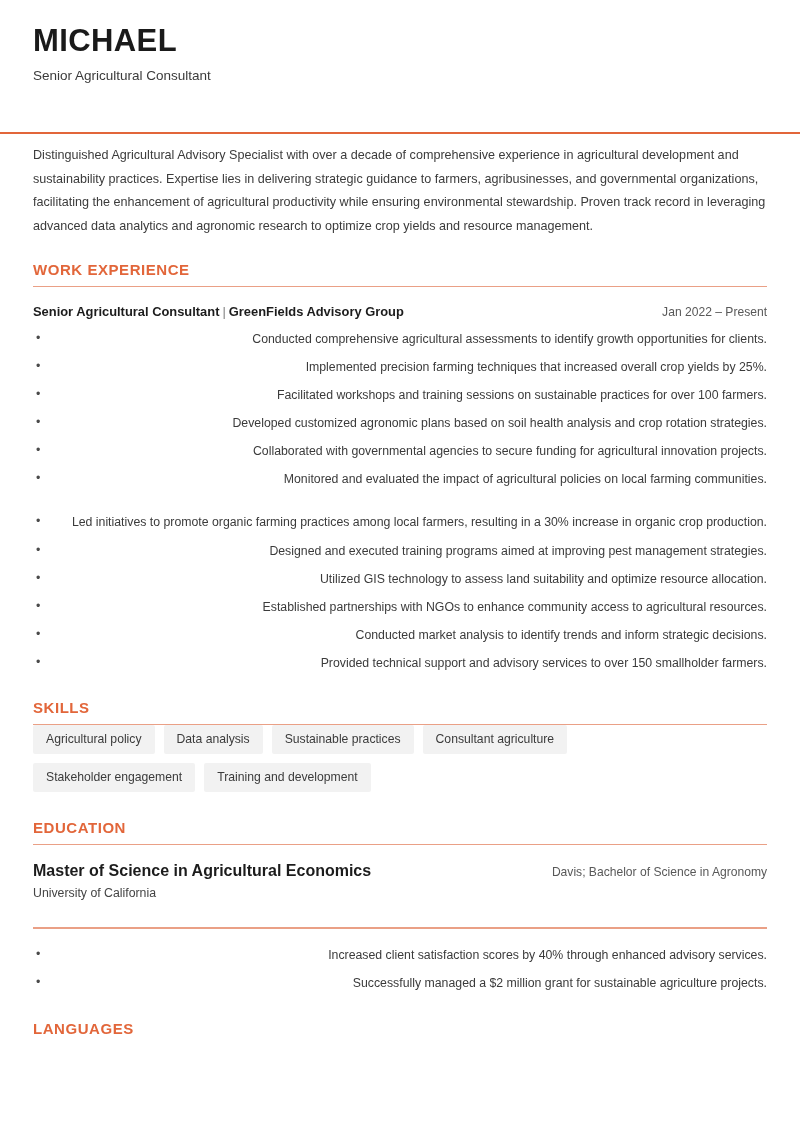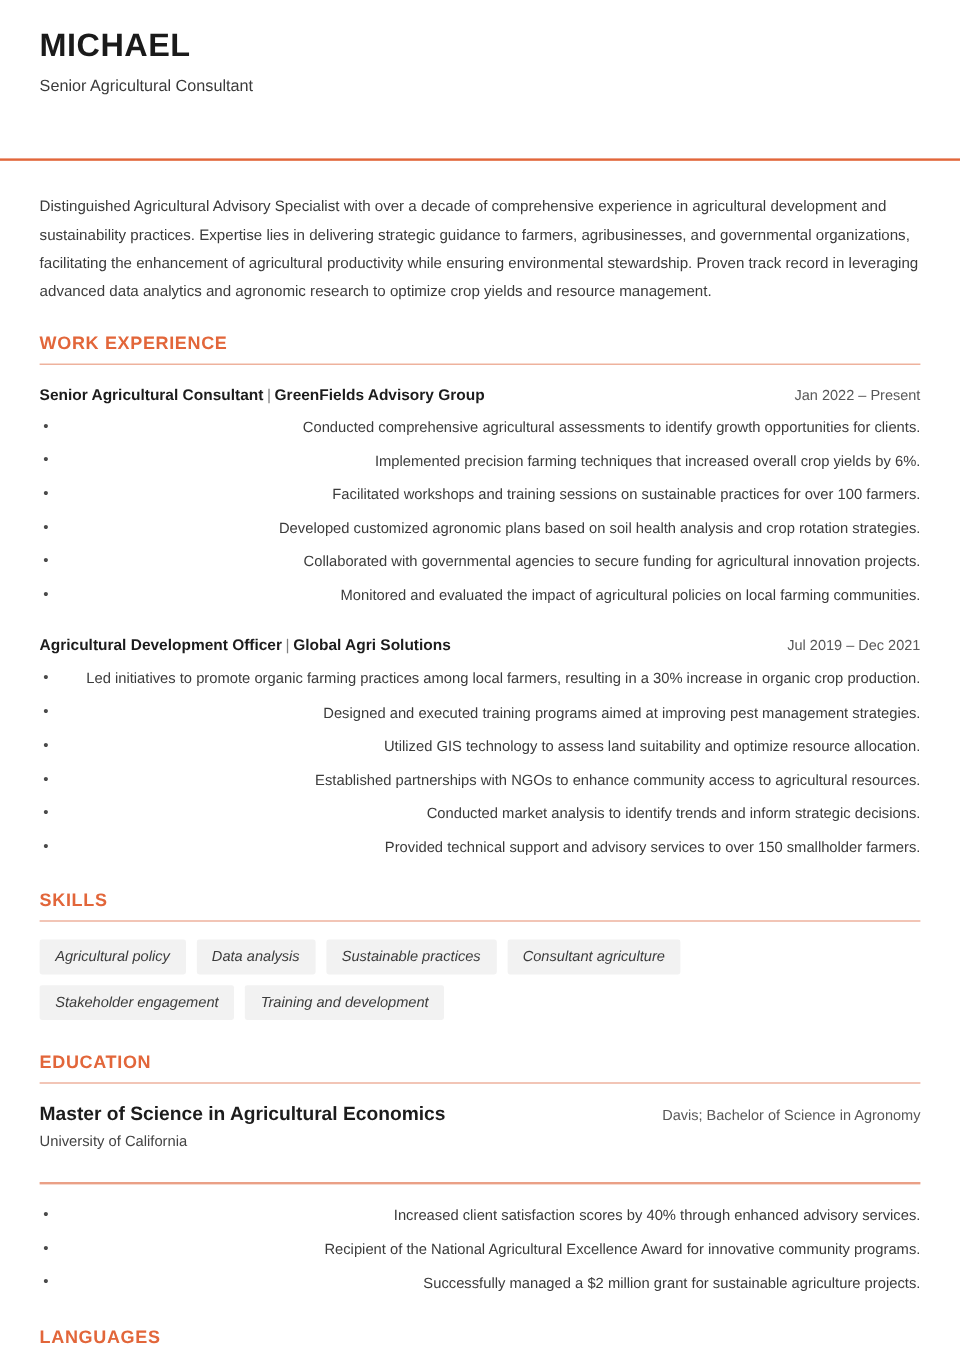--- a/index.html
+++ b/index.html
@@ -28,21 +28,21 @@
   .header-inner {
     display: flex;
     justify-content: space-between;
     align-items: flex-start;
     height: 133px;
   }
   .identity {
     padding: 24px 0 0 33px;
   }
   .name-first {
-    font-size: 27px;
+    font-size: 31px;
     font-weight: bold;
     letter-spacing: 0.4px;
     line-height: 1.08;
     color: #1a1a1a;
   }
   .name-last {
     font-size: 27px;
     font-weight: bold;
     letter-spacing: 0.4px;
     line-height: 1.08;
@@ -85,21 +85,21 @@
     right: 0;
     top: 132px;
     height: 2px;
     background: #e2663a;
   }
 
   
   .body-wrap { padding: 0 33px; }
 
   .summary {
-    margin-top: 27px;
+    margin-top: 10px;
     font-size: 12.6px;
     line-height: 1.88;
     color: #3b3b3b;
     max-width: 736px;
   }
 
   .section { margin-top: 22px; }
   .section-title {
     font-size: 15px;
     font-weight: bold;
@@ -156,23 +156,21 @@
     top: -1px;
     color: #4a4a4a;
     font-size: 12.5px;
   }
 
   
   .chips {
     display: flex;
     flex-wrap: wrap;
     gap: 9px;
-    margin-top: 15px;
     max-width: 700px;
-    font-style: italic;
   }
   .chip {
     background: #f2f2f2;
     border-radius: 2px;
     padding: 7px 13px;
     font-size: 12.2px;
     color: #3b3b3b;
     line-height: 1.2;
     white-space: nowrap;
   }
@@ -229,35 +227,29 @@
 
       <div class="entry">
         <div class="entry-head">
           <div class="entry-title">
             <span>Senior Agricultural Consultant</span><span class="entry-sep">|</span><span>GreenFields Advisory Group</span>
           </div>
           <div class="entry-date">Jan 2022 – Present</div>
         </div>
         <ul class="bullets">
           <li>Conducted comprehensive agricultural assessments to identify growth opportunities for clients.</li>
-          <li>Implemented precision farming techniques that increased overall crop yields by 6%.</li>
+          <li>Implemented precision farming techniques that increased overall crop yields by 25%.</li>
           <li>Facilitated workshops and training sessions on sustainable practices for over 100 farmers.</li>
           <li>Developed customized agronomic plans based on soil health analysis and crop rotation strategies.</li>
           <li>Collaborated with governmental agencies to secure funding for agricultural innovation projects.</li>
           <li>Monitored and evaluated the impact of agricultural policies on local farming communities.</li>
         </ul>
       </div>
 
       <div class="entry" style="margin-top:24px;">
-        <div class="entry-head">
-          <div class="entry-title">
-            <span>Agricultural Development Officer</span><span class="entry-sep">|</span><span>Global Agri Solutions</span>
-          </div>
-          <div class="entry-date">Jul 2019 – Dec 2021</div>
-        </div>
         <ul class="bullets">
           <li>Led initiatives to promote organic farming practices among local farmers, resulting in a 30% increase in organic crop production.</li>
           <li>Designed and executed training programs aimed at improving pest management strategies.</li>
           <li>Utilized GIS technology to assess land suitability and optimize resource allocation.</li>
           <li>Established partnerships with NGOs to enhance community access to agricultural resources.</li>
           <li>Conducted market analysis to identify trends and inform strategic decisions.</li>
           <li>Provided technical support and advisory services to over 150 smallholder farmers.</li>
         </ul>
       </div>
     </div>
@@ -282,21 +274,20 @@
         <div class="edu-degree">Master of Science in Agricultural Economics</div>
         <div class="edu-extra">Davis; Bachelor of Science in Agronomy</div>
       </div>
       <div class="edu-school">University of California</div>
     </div>
 
     <div class="section" style="margin-top:27px;">
       <div class="section-rule"></div>
       <ul class="bullets ach-list">
         <li>Increased client satisfaction scores by 40% through enhanced advisory services.</li>
-        <li>Recipient of the National Agricultural Excellence Award for innovative community programs.</li>
         <li>Successfully managed a $2 million grant for sustainable agriculture projects.</li>
       </ul>
     </div>
 
     <div class="section" style="margin-top:27px;">
       <div class="section-title">LANGUAGES</div>
 
     </div>
 
   </div>

